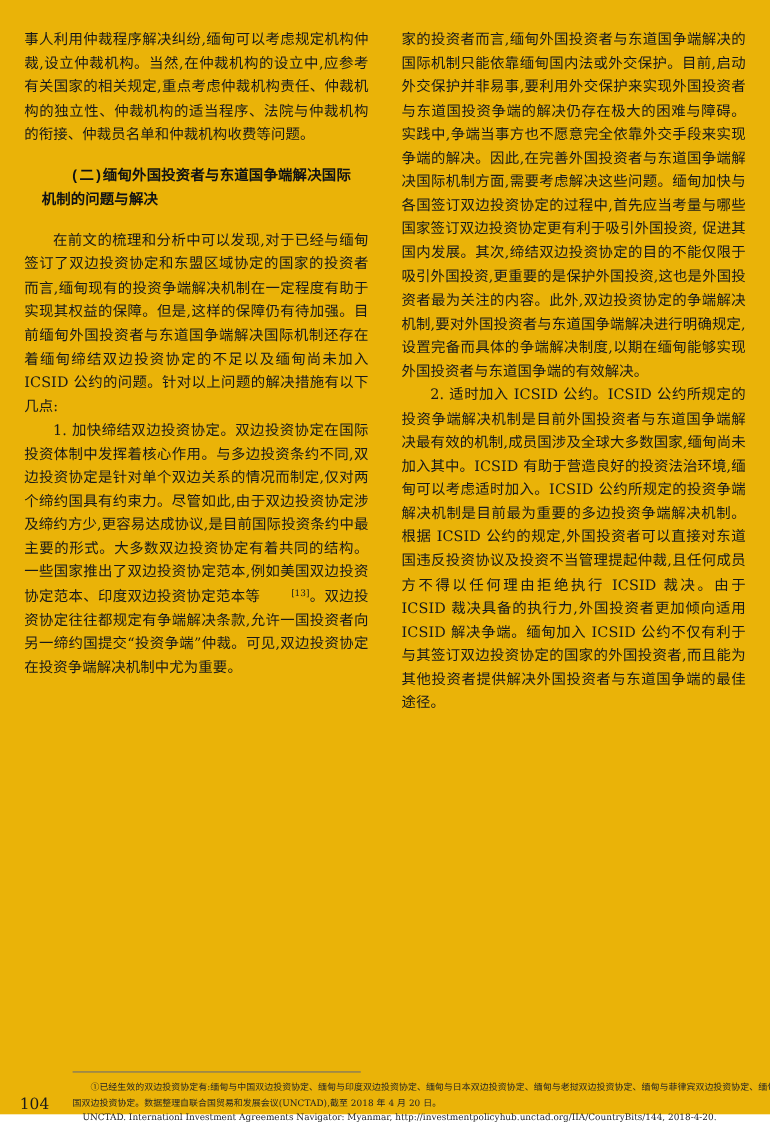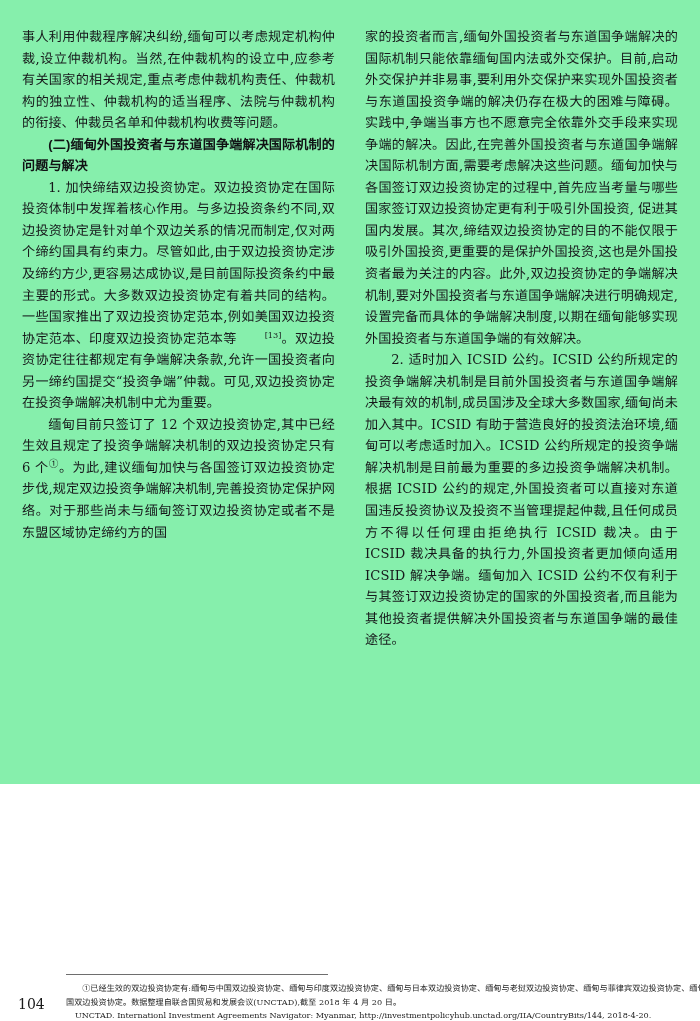--- a/index.html
+++ b/index.html
@@ -14,22 +14,22 @@
     position: relative;
     font-family: "DejaVu Serif", "Liberation Serif", serif;
     color: #1a1a1a;
     overflow: hidden;
   }
 
   .page {
     position: absolute;
     left: 0; top: 0;
     width: 700px;
-    height: 784px;
-    background: #86efac;
+    height: 1013px;
+    background: #eab308;
   }
 
   
   .columns {
     position: absolute;
     left: 22px;
     top: 26px;
     width: 656px;
     height: 890px;
     display: flex;
@@ -47,22 +47,22 @@
   p.para {
     margin: 0;
     text-indent: 2em;
     font-size: 13.1px;
     line-height: 21.55px;
     letter-spacing: 0.1px;
   }
   p.para.noindent { text-indent: 0; }
 
   h2.section-heading {
-    margin: 0;
-    font-family: Liberation Sans, sans-serif;
+    margin: 16px;
+    font-family: Liberation Mono, monospace;
     font-weight: bold;
     font-size: 13.1px;
     line-height: 21.55px;
     text-indent: 2em;
     text-align: justify;
     text-justify: inter-ideograph;
     letter-spacing: 0.1px;
     color: #101214;
   }
 
@@ -128,24 +128,24 @@
 
   <div class="columns">
 
     <div class="col">
 
       <p class="para noindent">事人利用仲裁程序解决纠纷,缅甸可以考虑规定机构仲裁,设立仲裁机构。当然,在仲裁机构的设立中,应参考有关国家的相关规定,重点考虑仲裁机构责任、仲裁机构的独立性、仲裁机构的适当程序、法院与仲裁机构的衔接、仲裁员名单和仲裁机构收费等问题。</p>
 
       <h2 class="section-heading">(二)缅甸外国投资者与东道国争端解决国际机制的问题与解决</h2>
 
 
+      <p class="para">在前文的梳理和分析中可以发现,对于已经与缅甸签订了双边投资协定和东盟区域协定的国家的投资者而言,缅甸现有的投资争端解决机制在一定程度有助于实现其权益的保障。但是,这样的保障仍有待加强。目前缅甸外国投资者与东道国争端解决国际机制还存在着缅甸缔结双边投资协定的不足以及缅甸尚未加入 ICSID 公约的问题。针对以上问题的解决措施有以下几点:</p>
 
       <p class="para"><span>1. 加快缔结双边投资协定。双边投资协定在国际投资体制中发挥着核心作用。与多边投资条约不同,双边投资协定是针对单个双边关系的情况而制定,仅对两个缔约国具有约束力。尽管如此,由于双边投资协定涉及缔约方少,更容易达成协议,是目前国际投资条约中最主要的形式。大多数双边投资协定有着共同的结构。一些国家推出了双边投资协定范本,例如美国双边投资协定范本、印度双边投资协定范本等</span><sup class="ref">[13]</sup><span>。双边投资协定往往都规定有争端解决条款,允许一国投资者向另一缔约国提交“投资争端”仲裁。可见,双边投资协定在投资争端解决机制中尤为重要。</span></p>
 
-      <p class="para"><span>缅甸目前只签订了 12 个双边投资协定,其中已经生效且规定了投资争端解决机制的双边投资协定只有 6 个</span><sup class="circnum">①</sup><span>。为此,建议缅甸加快与各国签订双边投资协定步伐,规定双边投资争端解决机制,完善投资协定保护网络。对于那些尚未与缅甸签订双边投资协定或者不是东盟区域协定缔约方的国</span></p>
 
     </div>
 
     <div class="col">
 
       <p class="para noindent">家的投资者而言,缅甸外国投资者与东道国争端解决的国际机制只能依靠缅甸国内法或外交保护。目前,启动外交保护并非易事,要利用外交保护来实现外国投资者与东道国投资争端的解决仍存在极大的困难与障碍。实践中,争端当事方也不愿意完全依靠外交手段来实现争端的解决。因此,在完善外国投资者与东道国争端解决国际机制方面,需要考虑解决这些问题。缅甸加快与各国签订双边投资协定的过程中,首先应当考量与哪些国家签订双边投资协定更有利于吸引外国投资, 促进其国内发展。其次,缔结双边投资协定的目的不能仅限于吸引外国投资,更重要的是保护外国投资,这也是外国投资者最为关注的内容。此外,双边投资协定的争端解决机制,要对外国投资者与东道国争端解决进行明确规定,设置完备而具体的争端解决制度,以期在缅甸能够实现外国投资者与东道国争端的有效解决。</p>
 
       <p class="para">2. 适时加入 ICSID 公约。ICSID 公约所规定的投资争端解决机制是目前外国投资者与东道国争端解决最有效的机制,成员国涉及全球大多数国家,缅甸尚未加入其中。ICSID 有助于营造良好的投资法治环境,缅甸可以考虑适时加入。ICSID 公约所规定的投资争端解决机制是目前最为重要的多边投资争端解决机制。根据 ICSID 公约的规定,外国投资者可以直接对东道国违反投资协议及投资不当管理提起仲裁,且任何成员方不得以任何理由拒绝执行 ICSID 裁决。由于 ICSID 裁决具备的执行力,外国投资者更加倾向适用 ICSID 解决争端。缅甸加入 ICSID 公约不仅有利于与其签订双边投资协定的国家的外国投资者,而且能为其他投资者提供解决外国投资者与东道国争端的最佳途径。</p>
 
 

